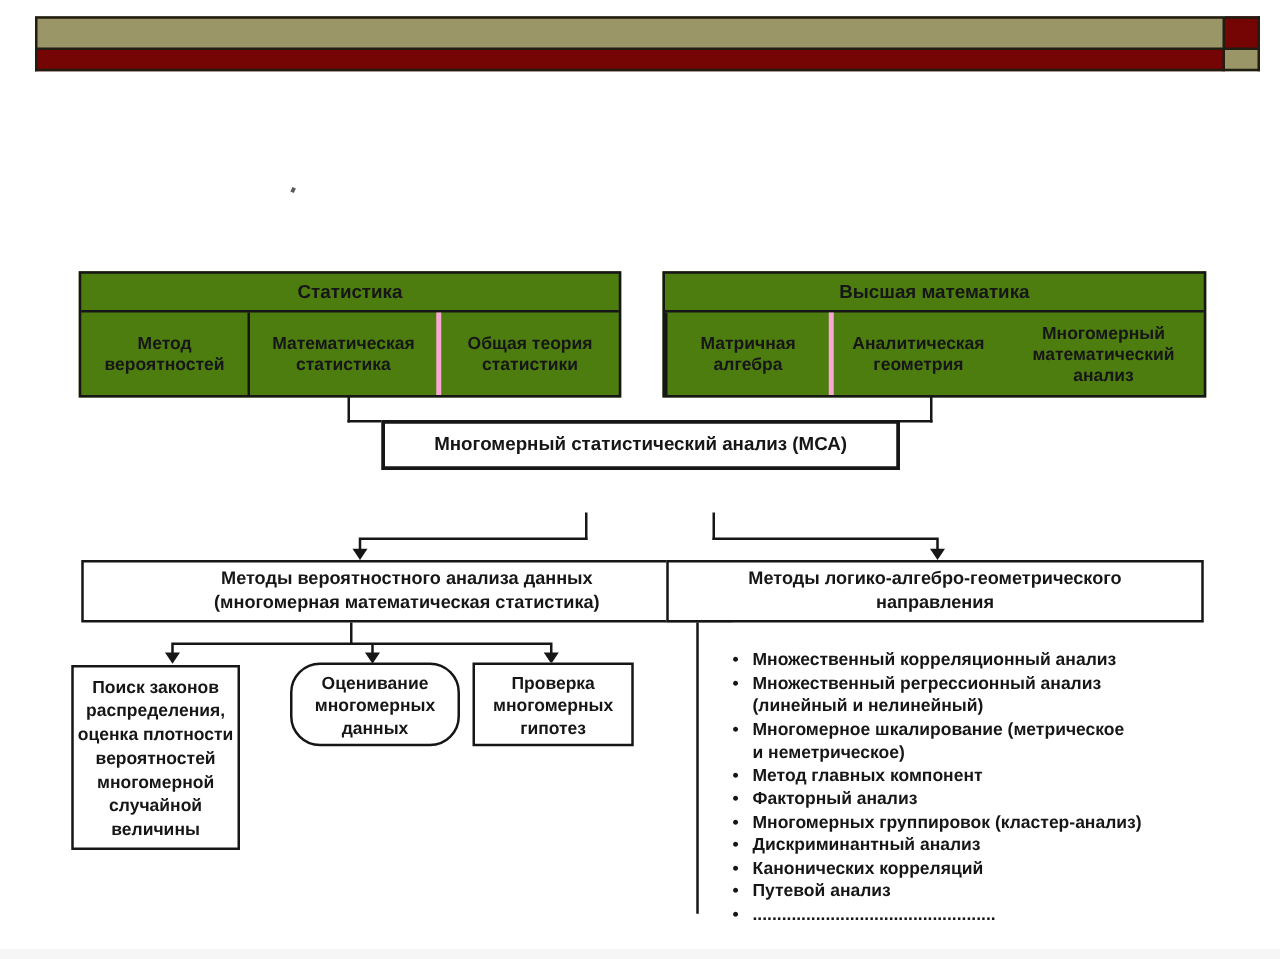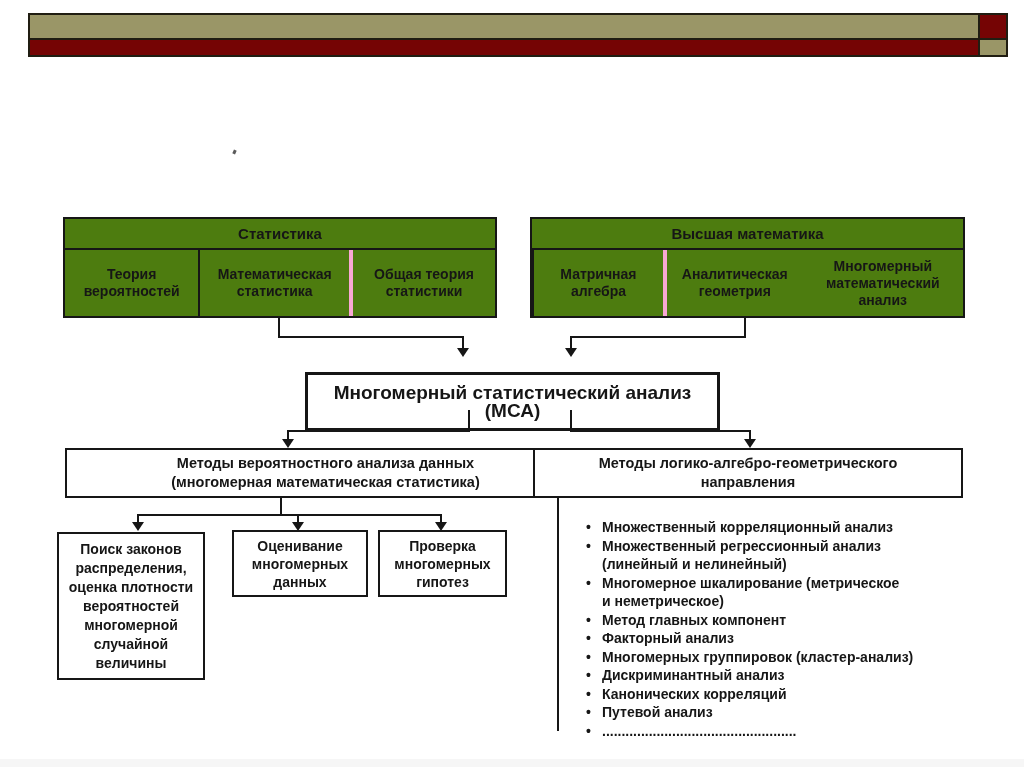--- a/index.html
+++ b/index.html
@@ -24,25 +24,25 @@
   .tbl .row{flex:1;display:flex;}
   .tbl .cell{box-sizing:border-box;flex:1;display:flex;align-items:center;justify-content:center;
              font-size:14px;line-height:17px;white-space:pre-line;}
   .tbl .cell.mid{border-left:2px solid #161616;border-right:4px solid #f9a8d4;}
 
   .vline,.hline{position:absolute;background:#161616;}
   .arr{position:absolute;width:0;height:0;border-left:6px solid transparent;
        border-right:6px solid transparent;border-top:9px solid #161616;}
 
   
-  #mca{left:305px;top:372px;width:415px;height:59px;border-width:3px;font-size:19px;}
+  #mca{left:305px;top:336px;width:415px;height:40px;border-width:3px;font-size:15px;}
   #branch-left{left:65px;top:448px;width:521px;height:50px;font-size:14.5px;line-height:19px;}
   #branch-right{left:533px;top:448px;width:430px;height:50px;font-size:14.5px;line-height:19px;}
-  #child1{left:57px;top:532px;width:148px;height:148px;font-size:14px;line-height:19px;}
-  #child2{left:232px;top:530px;width:136px;height:67px;font-size:14px;line-height:18px;}
+  #child1{left:57px;top:532px;width:135px;height:148px;font-size:14px;line-height:19px;}
+  #child2{left:232px;top:530px;width:136px;height:67px;font-size:14px;line-height:18px;border-radius:24px;}
   #child3{left:378px;top:530px;width:129px;height:67px;font-size:14px;line-height:18px;}
 
   
   #method-list{position:absolute;left:574px;top:506px;width:400px;margin:12px;padding:0;
                list-style:none;font-size:14px;font-weight:bold;line-height:18.5px;}
   #method-list li{position:relative;padding-left:16px;white-space:pre-line;}
   #method-list li::before{content:"\2022";position:absolute;left:0;top:0;}
 
   #speck{position:absolute;left:233px;top:150px;width:3px;height:4px;background:#5a5a5a;
          transform:rotate(25deg);}
@@ -56,21 +56,21 @@
   <div class="bar" id="bar-olive"></div>
   <div class="bar" id="bar-red"></div>
   <div class="bar" id="sq-red"></div>
   <div class="bar" id="sq-olive"></div>
 
   <div id="speck"></div>
 
   <div class="tbl" style="left:63px;top:217px;width:434px;height:101px;">
     <div class="hd">Статистика</div>
     <div class="row">
-      <div class="cell" style="flex:0 0 31%;">Теория
+      <div class="cell" style="flex:0 0 31%;">Метод
 вероятностей</div>
       <div class="cell mid" style="flex:0 0 36%;">Математическая
 статистика</div>
       <div class="cell">Общая теория
 статистики</div>
     </div>
   </div>
 
   <div class="tbl" style="left:530px;top:217px;width:435px;height:101px;">
     <div class="hd">Высшая математика</div>

